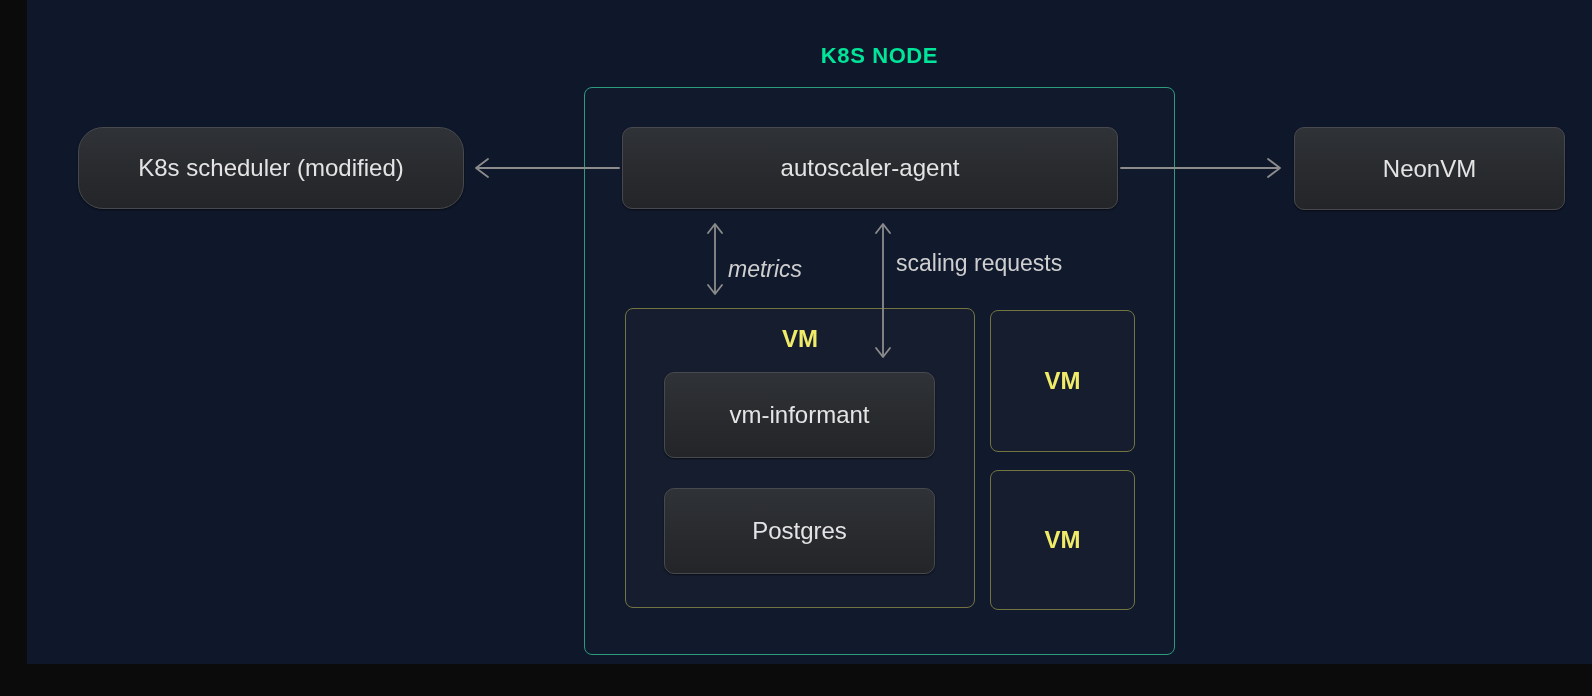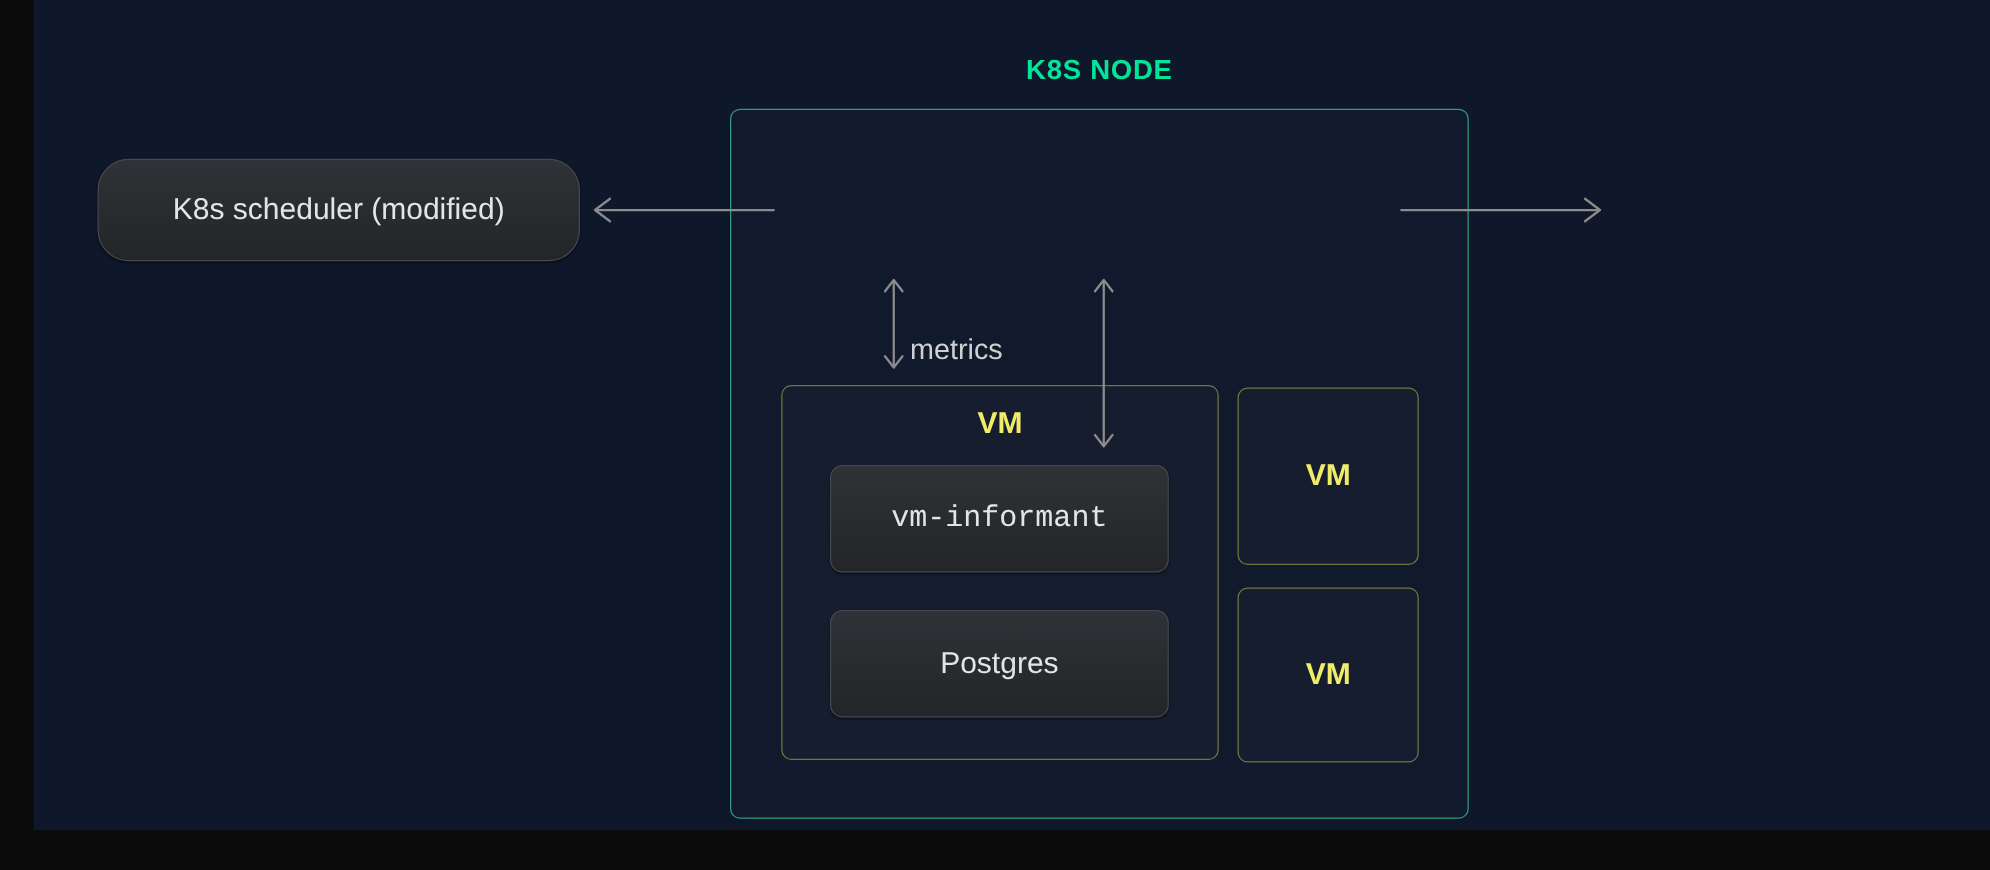--- a/index.html
+++ b/index.html
@@ -85,48 +85,50 @@
     display: flex;
     align-items: center;
     justify-content: center;
     color: #e4e4e4;
     font-size: 24px;
     box-shadow: 0 1px 2px rgba(0,0,0,0.55);
   }
   .scheduler { left: 51px;   top: 127px; width: 386px; height: 82px; border-radius: 25px; }
   .autoscaler{ left: 595px;  top: 127px; width: 496px; height: 82px; }
   .neonvm    { left: 1267px; top: 127px; width: 271px; height: 83px; }
-  .informant { left: 637px;  top: 372px; width: 271px; height: 86px; font-family: Liberation Mono, monospace; }
+  .informant { left: 637px;  top: 372px; width: 271px; height: 86px; }
   .postgres  { left: 637px;  top: 488px; width: 271px; height: 86px; text-align: right; }
   
   .arrow-layer {
     position: absolute;
     left: 0; top: 0;
     width: 1592px; height: 696px;
     pointer-events: none;
   }
   .edge-label {
     position: absolute;
     color: #cfcfcf;
     font-size: 23px;
     line-height: 28px;
     white-space: nowrap;
   }
-  .label-metrics { left: 701px; top: 265px; }
+  .label-metrics { left: 701px; top: 255px; font-style: italic; }
   .label-scaling { left: 869px; top: 249px; }
 </style>
 </head>
 <body>
 
 <div class="canvas">
 
   <div class="k8s-node-title">K8S NODE</div>
   <div class="k8s-node-outline"></div>
 
   <div class="node-box scheduler">K8s scheduler (modified)</div>
+  <div class="node-box autoscaler">autoscaler-agent</div>
+  <div class="node-box neonvm">NeonVM</div>
 
   <div class="vm-outline vm-group">
     <div class="vm-group-title">VM</div>
   </div>
   <div class="node-box informant">vm-informant</div>
   <div class="node-box postgres">Postgres</div>
 
   <div class="vm-outline vm-small-top">VM</div>
   <div class="vm-outline vm-small-bottom">VM</div>
 
@@ -149,14 +151,15 @@
     </g>
 
     <g>
       <line x1="856" y1="226" x2="856" y2="355"></line>
       <polyline points="849,233 856,224 863,233"></polyline>
       <polyline points="849,348 856,357 863,348"></polyline>
     </g>
   </svg>
 
   <div class="edge-label label-metrics">metrics</div>
+  <div class="edge-label label-scaling">scaling requests</div>
 
 </div>
 
 </body></html>

